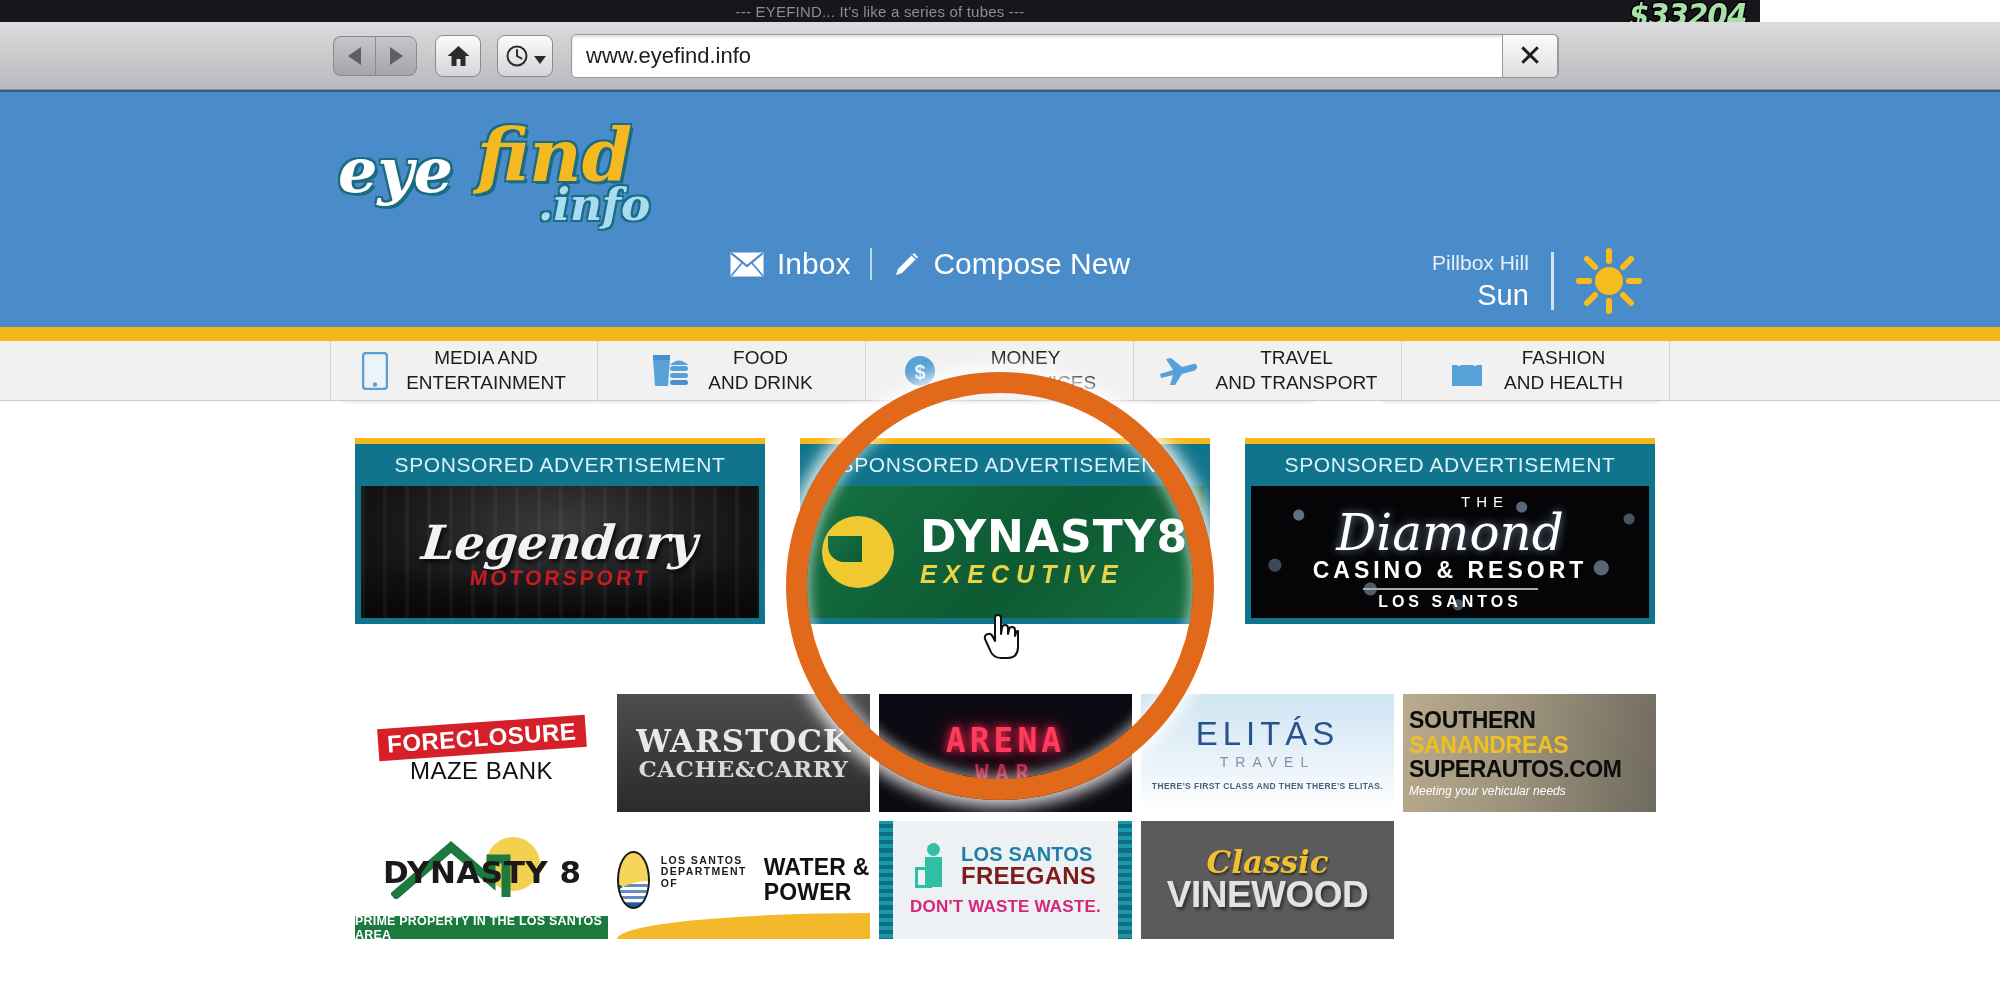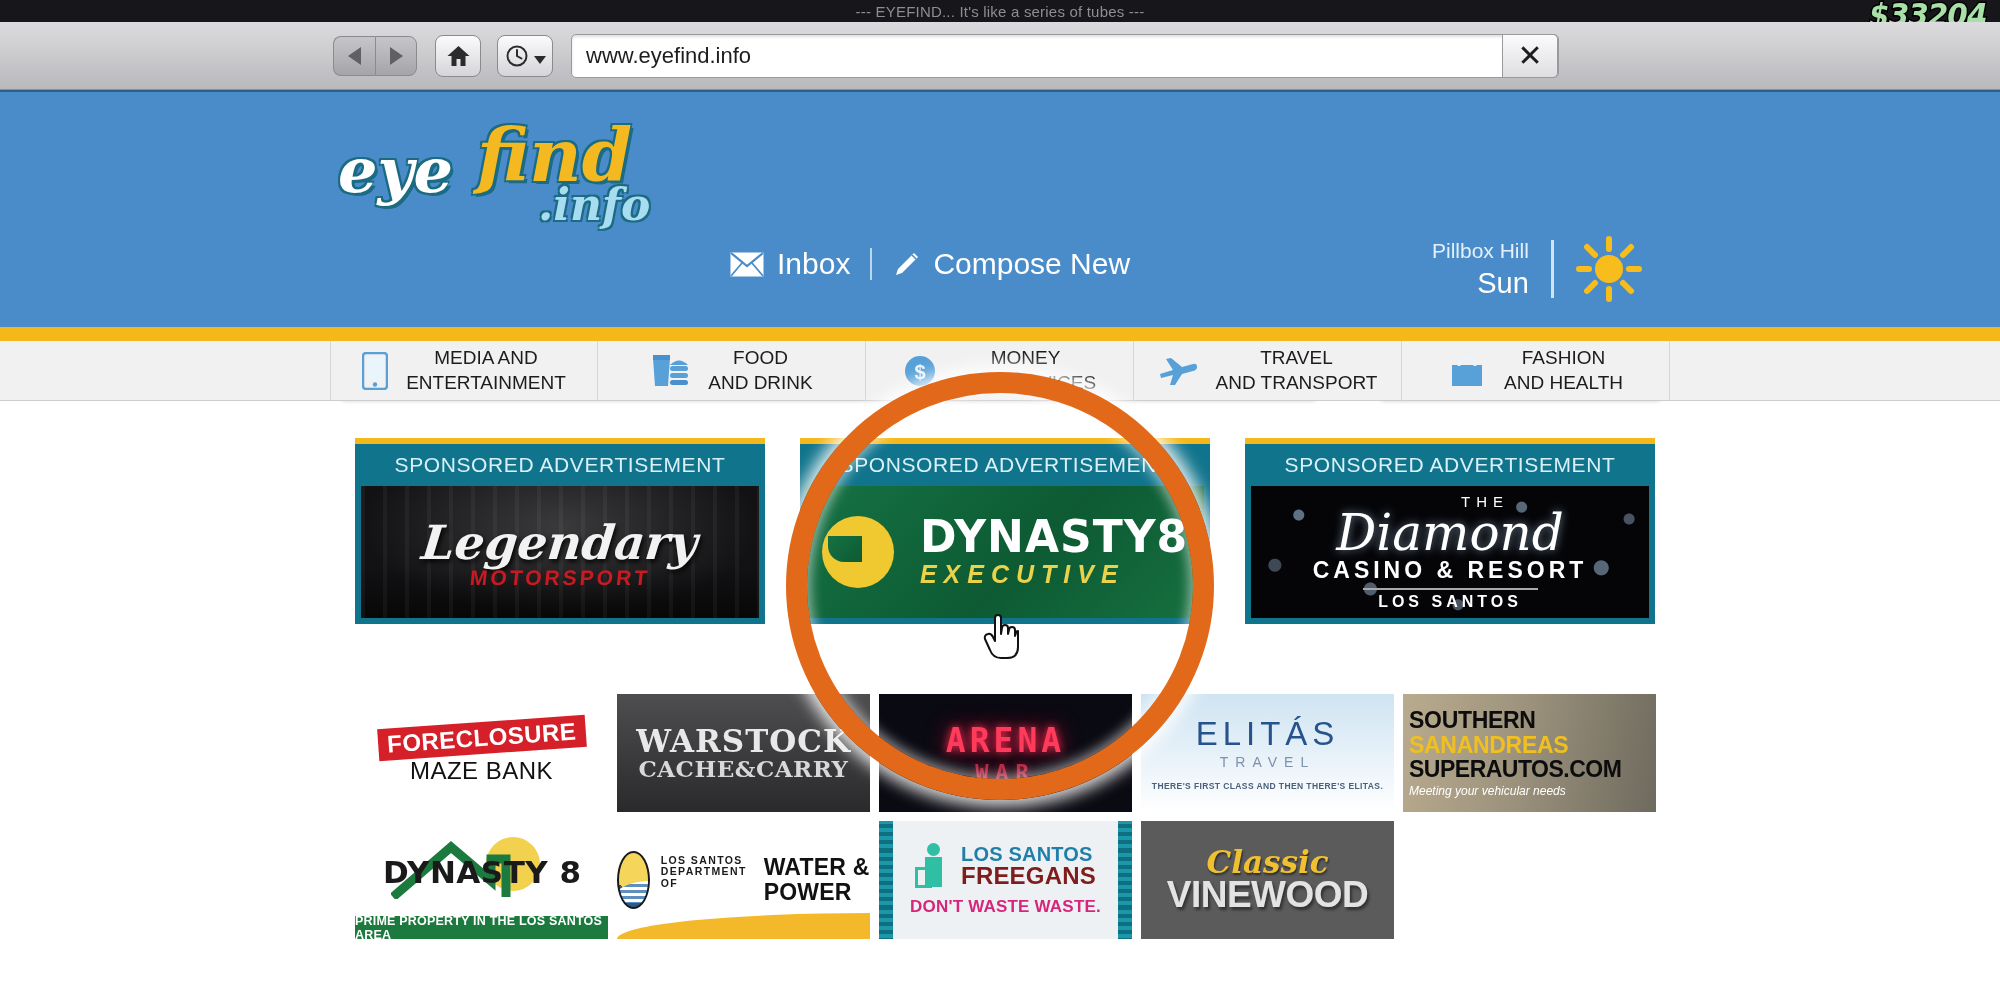--- a/index.html
+++ b/index.html
@@ -5,21 +5,21 @@
   * { box-sizing: border-box; margin: 0; padding: 0; }
   html, body {
     width: 2000px; height: 1000px;
     overflow: hidden;
     font-family: "Liberation Sans", sans-serif;
     background: #ffffff;
   }
 
   
   .titlebar {
-    position: absolute; left: 0; top: 0; width: 2000px; height: 22px;
+    position: absolute; left: 0; top: 0; width: 1760px; height: 22px;
     background: #17161a;
     display: flex; align-items: center; justify-content: center;
   }
   .titlebar-text {
     color: #8d8d92; font-size: 15px; letter-spacing: .2px;
     font-family: "Liberation Sans", sans-serif;
   }
   .money {
     position: absolute; right: 8px; top: -4px;
     font-family: "DejaVu Sans", sans-serif;
@@ -106,21 +106,21 @@
 
   .header-links {
     position: absolute; left: 730px; top: 155px;
     display: flex; align-items: center; gap: 20px;
   }
   .hl-item { display: flex; align-items: center; gap: 13px; cursor: pointer; }
   .hl-item span.lbl { font-size: 30px; color: #ffffff; }
   .hl-sep { width: 2px; height: 32px; background: #bcd8ef; }
 
   .weather {
-    position: absolute; left: 1432px; top: 144px;
+    position: absolute; left: 1432px; top: 156px;
     display: flex; align-items: center; gap: 22px;
   }
   .weather-txt { text-align: right; }
   .weather-loc  { font-size: 21px; color: #e4eff9; line-height: 1.35; }
   .weather-cond { font-size: 29px; color: #ffffff; line-height: 1.25; }
   .weather-sep { width: 3px; height: 58px; background: #cfe3f4; }
 
   .searchrow {
     position: absolute; left: 340px; top: 250px;
     display: flex; align-items: center; gap: 62px;

